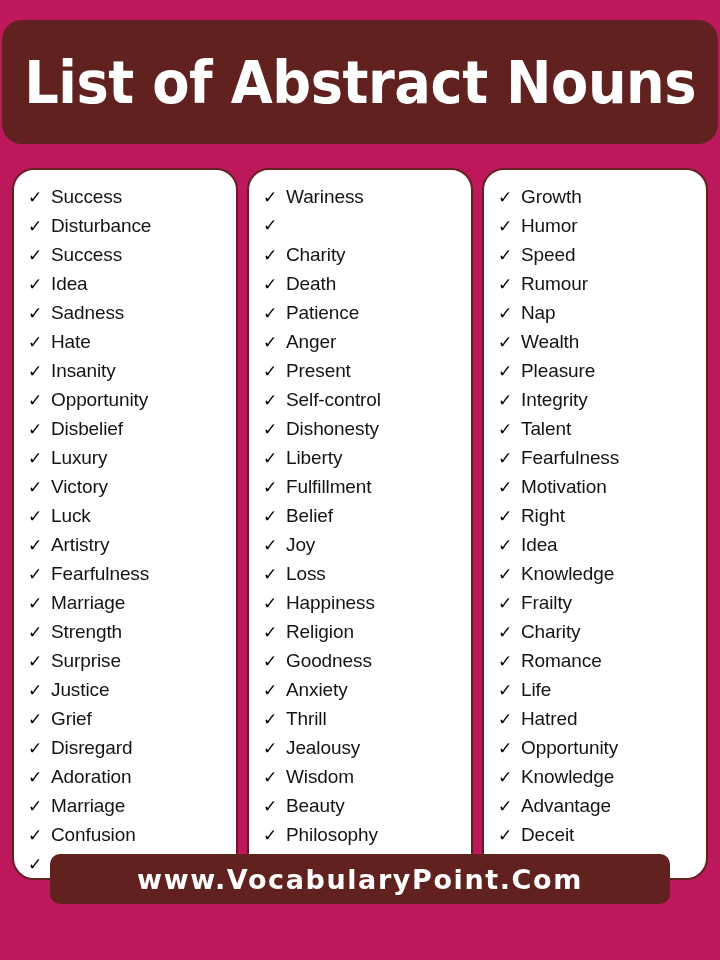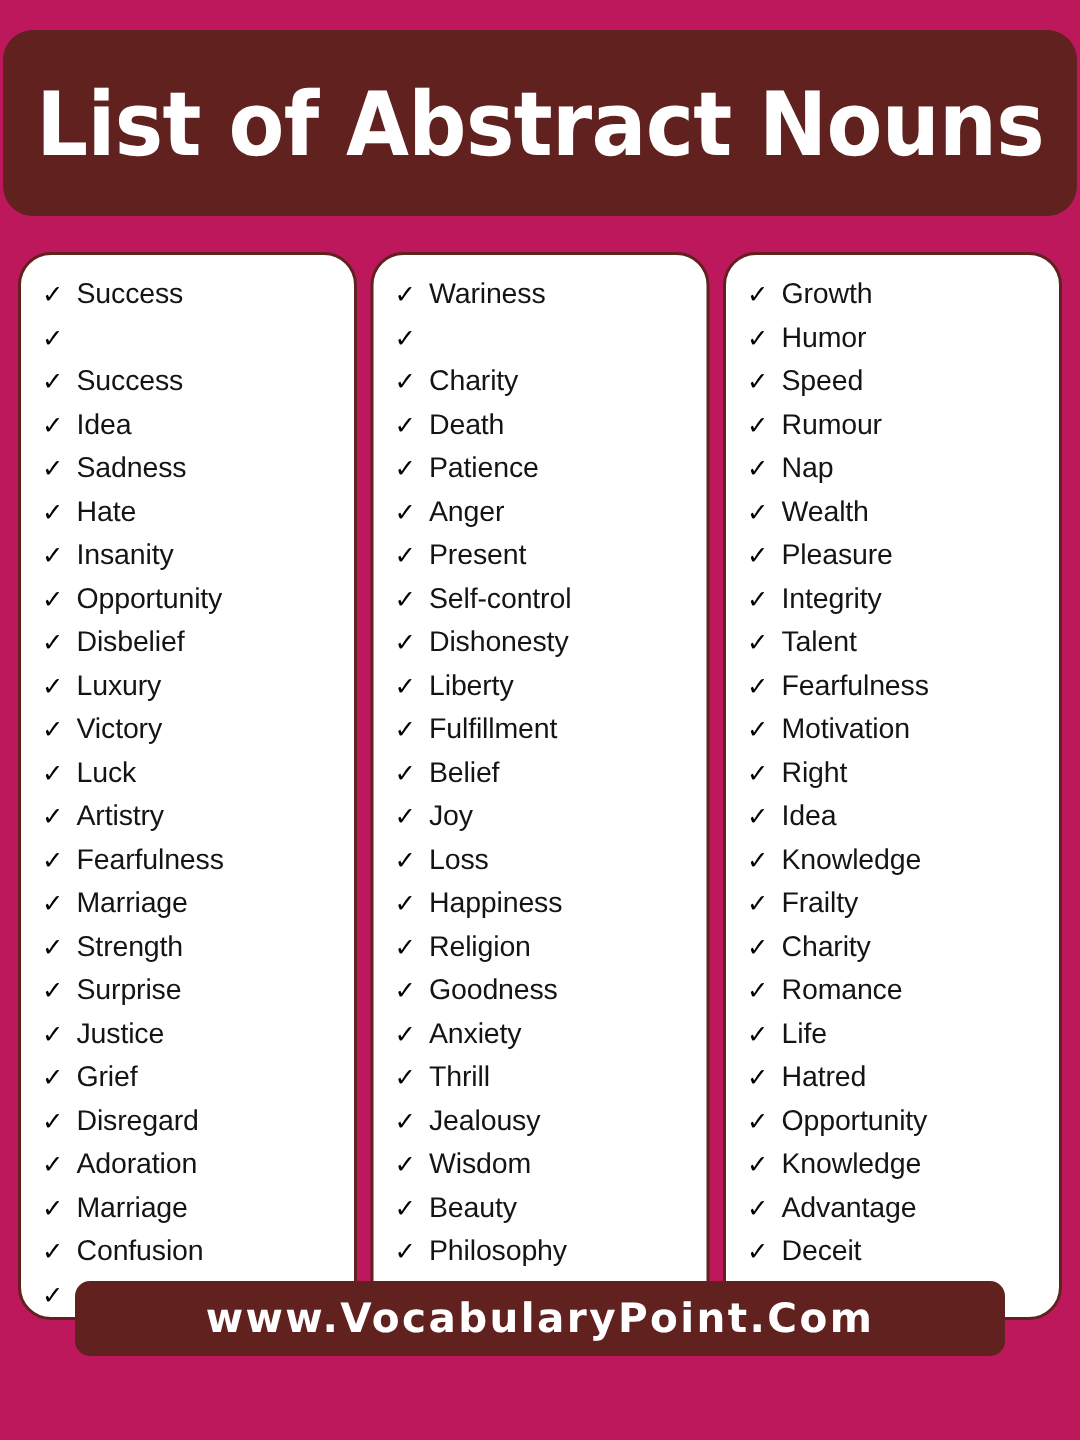--- a/index.html
+++ b/index.html
@@ -137,20 +137,21 @@
 
   <div class="columns">
     <div class="noun-card">
       <ul class="noun-list">
           <li class="noun-item">
             <span class="check-icon">✓</span>
             <span class="noun-label">Success</span>
           </li>
           <li class="noun-item">
             <span class="check-icon">✓</span>
+            <span class="noun-label">Disturbance</span>
           </li>
           <li class="noun-item">
             <span class="check-icon">✓</span>
             <span class="noun-label">Success</span>
           </li>
           <li class="noun-item">
             <span class="check-icon">✓</span>
             <span class="noun-label">Idea</span>
           </li>
           <li class="noun-item">

